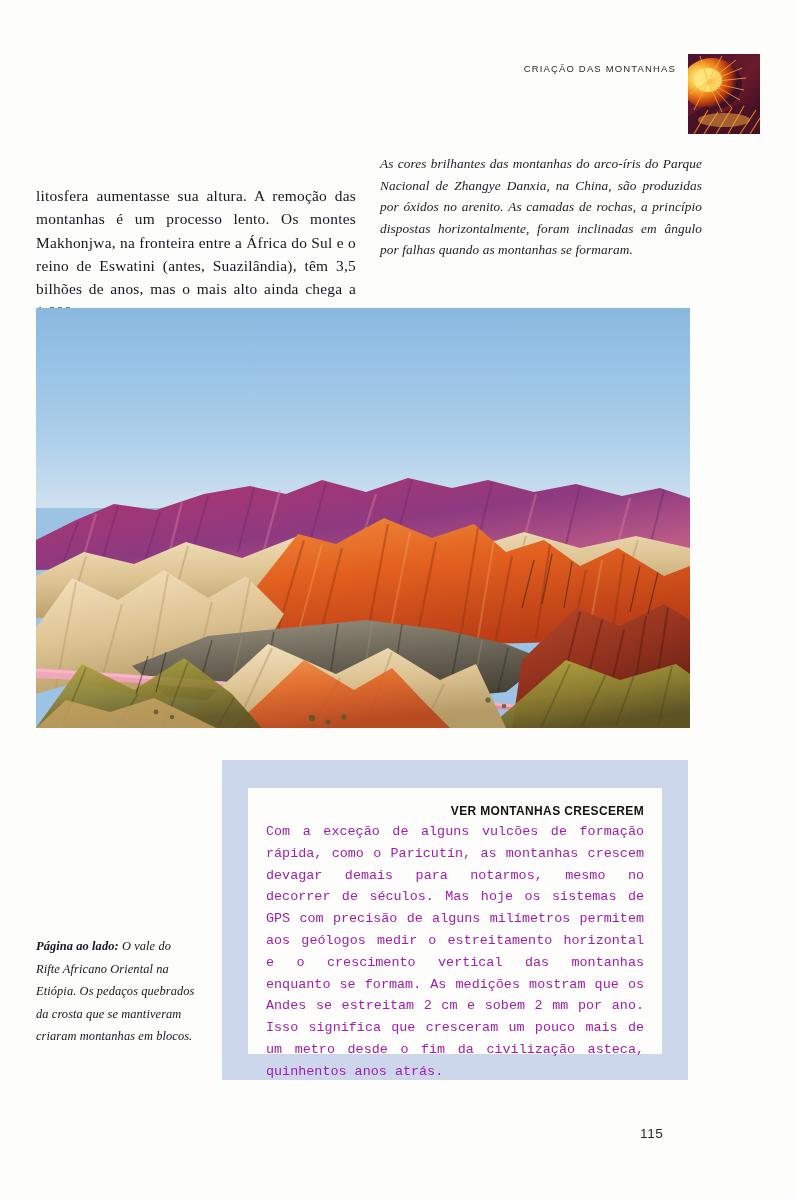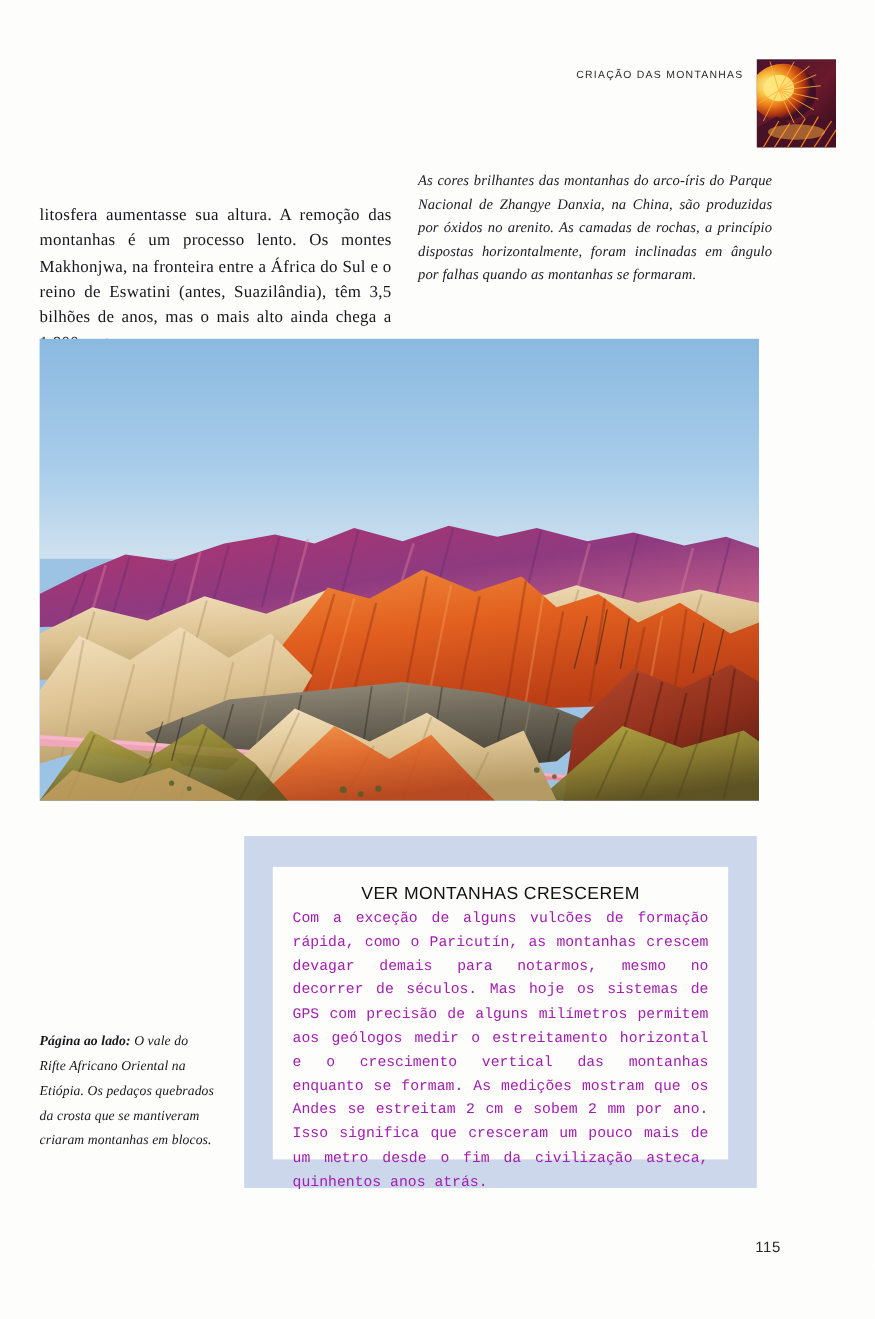--- a/index.html
+++ b/index.html
@@ -116,43 +116,43 @@
   }
   .feature-inner {
     width: 100%;
     height: 100%;
     background: #fdfdfb;
     box-sizing: border-box;
     padding: 16px 18px 14px 18px;
   }
   .feature-title {
     font-family: "Liberation Sans", sans-serif;
-    font-size: 16px;
-    font-weight: normal;
-    text-align: center;
+    font-size: 12px;
+    font-weight: bold;
+    text-align: right;
     letter-spacing: 0.35px;
     color: #111;
     margin: 0 0 3px 0;
   }
   .feature-body {
     font-family: Liberation Mono, monospace;
     font-size: 13.4px;
     line-height: 21.8px;
     text-align: justify;
     color: #a21caf;
     letter-spacing: 0.02px;
   }
 
   
   .folio {
     position: absolute;
     left: 640px;
     top: 1126px;
     width: 70px;
-    text-align: right;
+    text-align: left;
     font-family: "Liberation Sans", sans-serif;
     font-size: 13.6px;
     letter-spacing: 0.6px;
     color: #2b2b2b;
   }
 </style>
 </head>
 <body>
 
 <div class="page">

